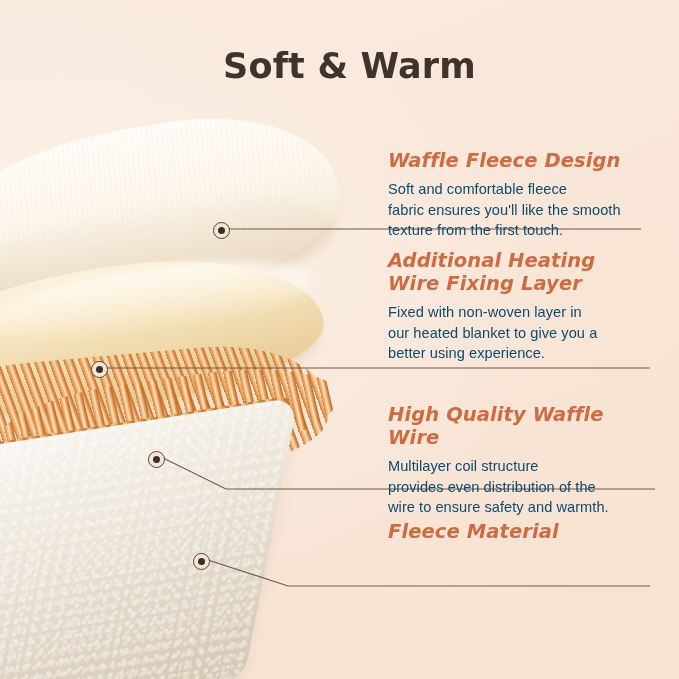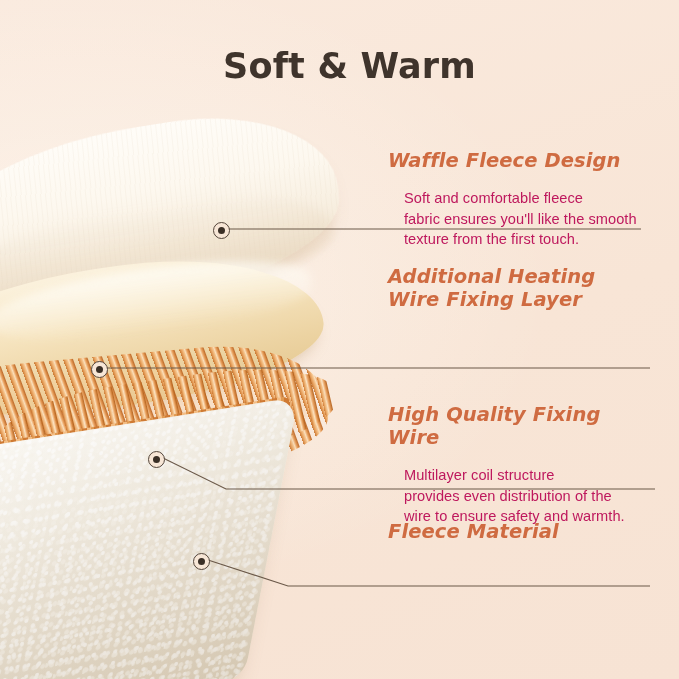--- a/index.html
+++ b/index.html
@@ -132,21 +132,21 @@
 
   
   .feature{position:absolute;left:388px;width:270px;}
   .f-head{
     font-style:italic;font-weight:bold;color:#cf6b41;
     font-size:19.5px;line-height:23px;letter-spacing:.1px;
     font-family:"DejaVu Sans","Liberation Sans",sans-serif;
     margin:12px 0 7px 0;white-space:pre-line;
   }
   .f-body{
-    color:#be185d;font-size:14.6px;line-height:20.5px;margin:16px;
+    color:#0c4a6e;font-size:14.6px;line-height:20.5px;margin:0;
     white-space:pre-line;letter-spacing:.05px;
   }
 </style>
 </head>
 <body>
 
 <div id="stage">
 
   <div class="bg-wash"></div>
 
@@ -188,27 +188,30 @@
 
   <div class="title">Soft &amp; Warm</div>
 
   <div class="feature" style="top:137px;">
     <p class="f-head">Waffle Fleece Design</p>
     <p class="f-body">Soft and comfortable fleece
 fabric ensures you'll like the smooth
 texture from the first touch.</p>
   </div>
 
-  <div class="feature" style="top:253px;">
+  <div class="feature" style="top:237px;">
     <p class="f-head">Additional Heating
 Wire Fixing Layer</p>
+    <p class="f-body">Fixed with non-woven layer in
+our heated blanket to give you a
+better using experience.</p>
   </div>
 
   <div class="feature" style="top:391px;">
-    <p class="f-head">High Quality Fixing Wire</p>
+    <p class="f-head">High Quality Waffle Wire</p>
     <p class="f-body">Multilayer coil structure
 provides even distribution of the
 wire to ensure safety and warmth.</p>
   </div>
 
   <div class="feature" style="top:508px;">
     <p class="f-head">Fleece Material</p>
   </div>
 
 </div>

